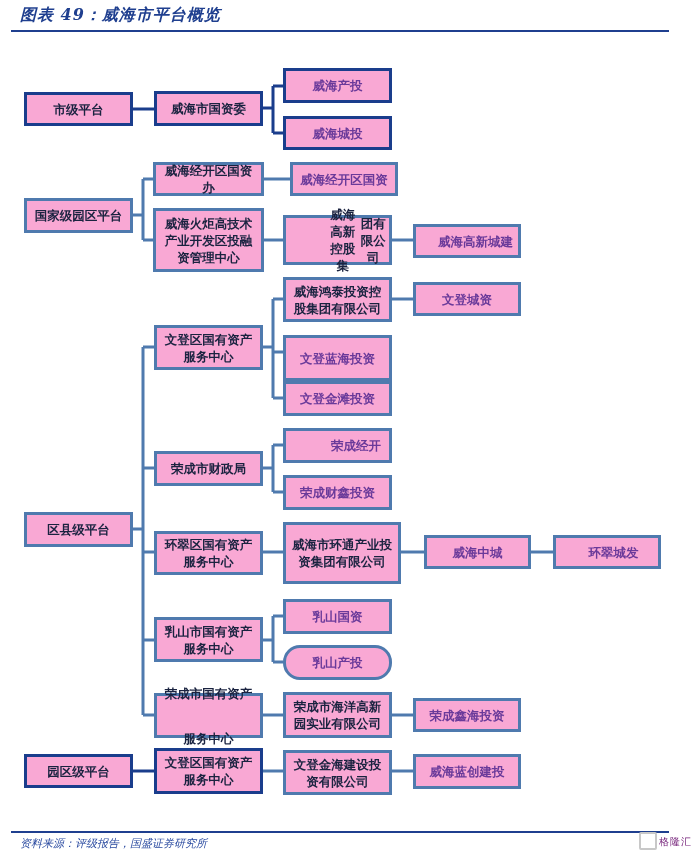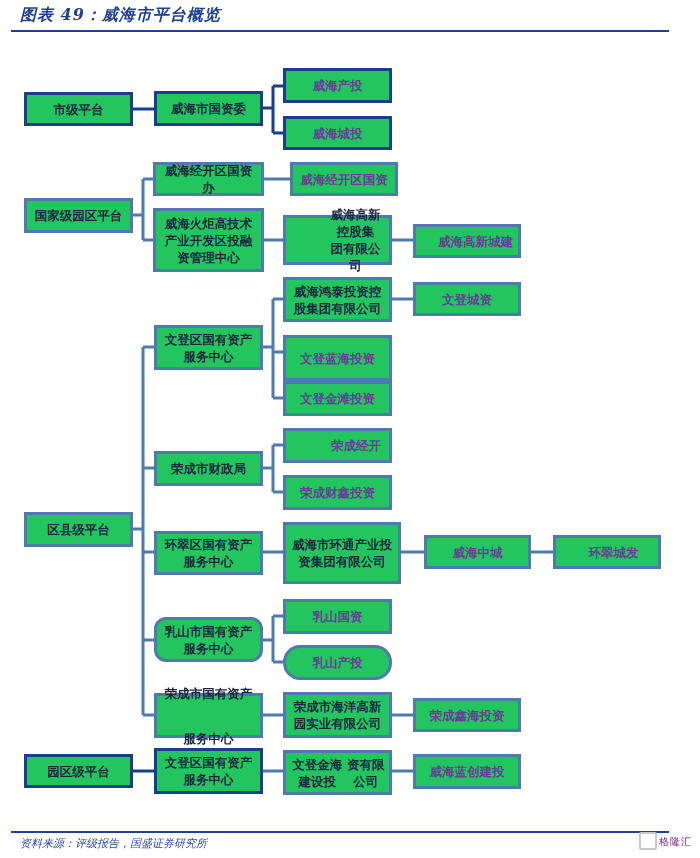--- a/index.html
+++ b/index.html
@@ -10,21 +10,21 @@
   .rule { position: absolute; left: 11px; width: 658px; height: 2px; background: #1f3f8f; }
   .rule.top { top: 30px; }
   .rule.bottom { top: 831px; height: 1.5px; }
   .source { position: absolute; left: 20px; top: 836px; font-size: 11px; font-style: italic;
             color: #2a4aa0; }
   .watermark { position: absolute; right: 8px; top: 833px; font-size: 10px; color: #701a75;
                font-family: "DejaVu Sans", sans-serif; letter-spacing: 1px; }
   .wm-box { display: inline-block; width: 14px; height: 14px; border: 2px solid #c8c8c8;
             border-radius: 2px; vertical-align: middle; margin-right: 2px; position: relative; top: -1px; }
 
-  .box { position: absolute; box-sizing: border-box; background: #22c55e; display: flex;
+  .box { position: absolute; box-sizing: border-box; background: #f9a8d4; display: flex;
          align-items: center; justify-content: center; text-align: center;
          font-size: 12.5px; font-weight: bold; line-height: 17px; color: #1a2340;
          padding: 0 3px; }
   .box.dark { border: 3px solid #1a3d8c; }
   .box.light { border: 3px solid #4f7aae; }
   .box.purple { color: #6a3a9a; }
   .box span { display: block; }
 
   svg.lines { position: absolute; left: 0; top: 0; }
 </style>
@@ -87,21 +87,21 @@
   <span>威海经开区国资办</span>
 </div>
 <div class="box light purple" style="left:290px;top:162px;width:108px;height:34px;">
   <span>威海经开区国资</span>
 </div>
 <div class="box light" style="left:153px;top:208px;width:111px;height:64px;flex-direction:column;">
   <span>威海火炬高技术</span>
   <span>产业开发区投融</span>
   <span>资管理中心</span>
 </div>
-<div class="box light" style="left:283px;top:215px;width:109px;height:50px;flex-direction:column;padding-left:39px;">
+<div class="box light" style="left:283px;top:215px;width:109px;height:50px;flex-direction:row;padding-left:39px;">
   <span>威海高新控股集</span>
   <span>团有限公司</span>
 </div>
 <div class="box light purple" style="left:413px;top:224px;width:108px;height:34px;padding-left:20px;">
   <span>威海高新城建</span>
 </div>
 
 <div class="box light" style="left:24px;top:512px;width:109px;height:35px;">
   <span>区县级平台</span>
 </div>
@@ -142,21 +142,21 @@
   <span>威海市环通产业投</span>
   <span>资集团有限公司</span>
 </div>
 <div class="box light purple" style="left:424px;top:535px;width:107px;height:34px;">
   <span>威海中城</span>
 </div>
 <div class="box light purple" style="left:553px;top:535px;width:108px;height:34px;padding-left:16px;">
   <span>环翠城发</span>
 </div>
 
-<div class="box light" style="left:154px;top:617px;width:109px;height:45px;flex-direction:column;border-radius:12px;">
+<div class="box light" style="left:154px;top:617px;width:109px;height:45px;flex-direction:column;">
   <span>乳山市国有资产</span>
   <span>服务中心</span>
 </div>
 <div class="box light purple" style="left:283px;top:599px;width:109px;height:35px;">
   <span>乳山国资</span>
 </div>
 <div class="box light purple" style="left:283px;top:645px;width:109px;height:35px;border-radius:17px;">
   <span>乳山产投</span>
 </div>
 
@@ -172,21 +172,21 @@
   <span>荣成鑫海投资</span>
 </div>
 
 <div class="box dark" style="left:24px;top:754px;width:109px;height:34px;">
   <span>园区级平台</span>
 </div>
 <div class="box dark" style="left:154px;top:748px;width:109px;height:46px;flex-direction:column;">
   <span>文登区国有资产</span>
   <span>服务中心</span>
 </div>
-<div class="box light" style="left:283px;top:750px;width:109px;height:45px;">
+<div class="box light" style="left:283px;top:750px;width:109px;height:45px;flex-direction:column;">
   <span>文登金海建设投</span>
   <span>资有限公司</span>
 </div>
 <div class="box light purple" style="left:413px;top:754px;width:108px;height:35px;">
   <span>威海蓝创建投</span>
 </div>
 
 <div class="rule bottom"></div>
 <div class="source">资料来源：评级报告，国盛证券研究所</div>
 <div class="watermark"><span class="wm-box"></span><span>格隆汇</span></div>

